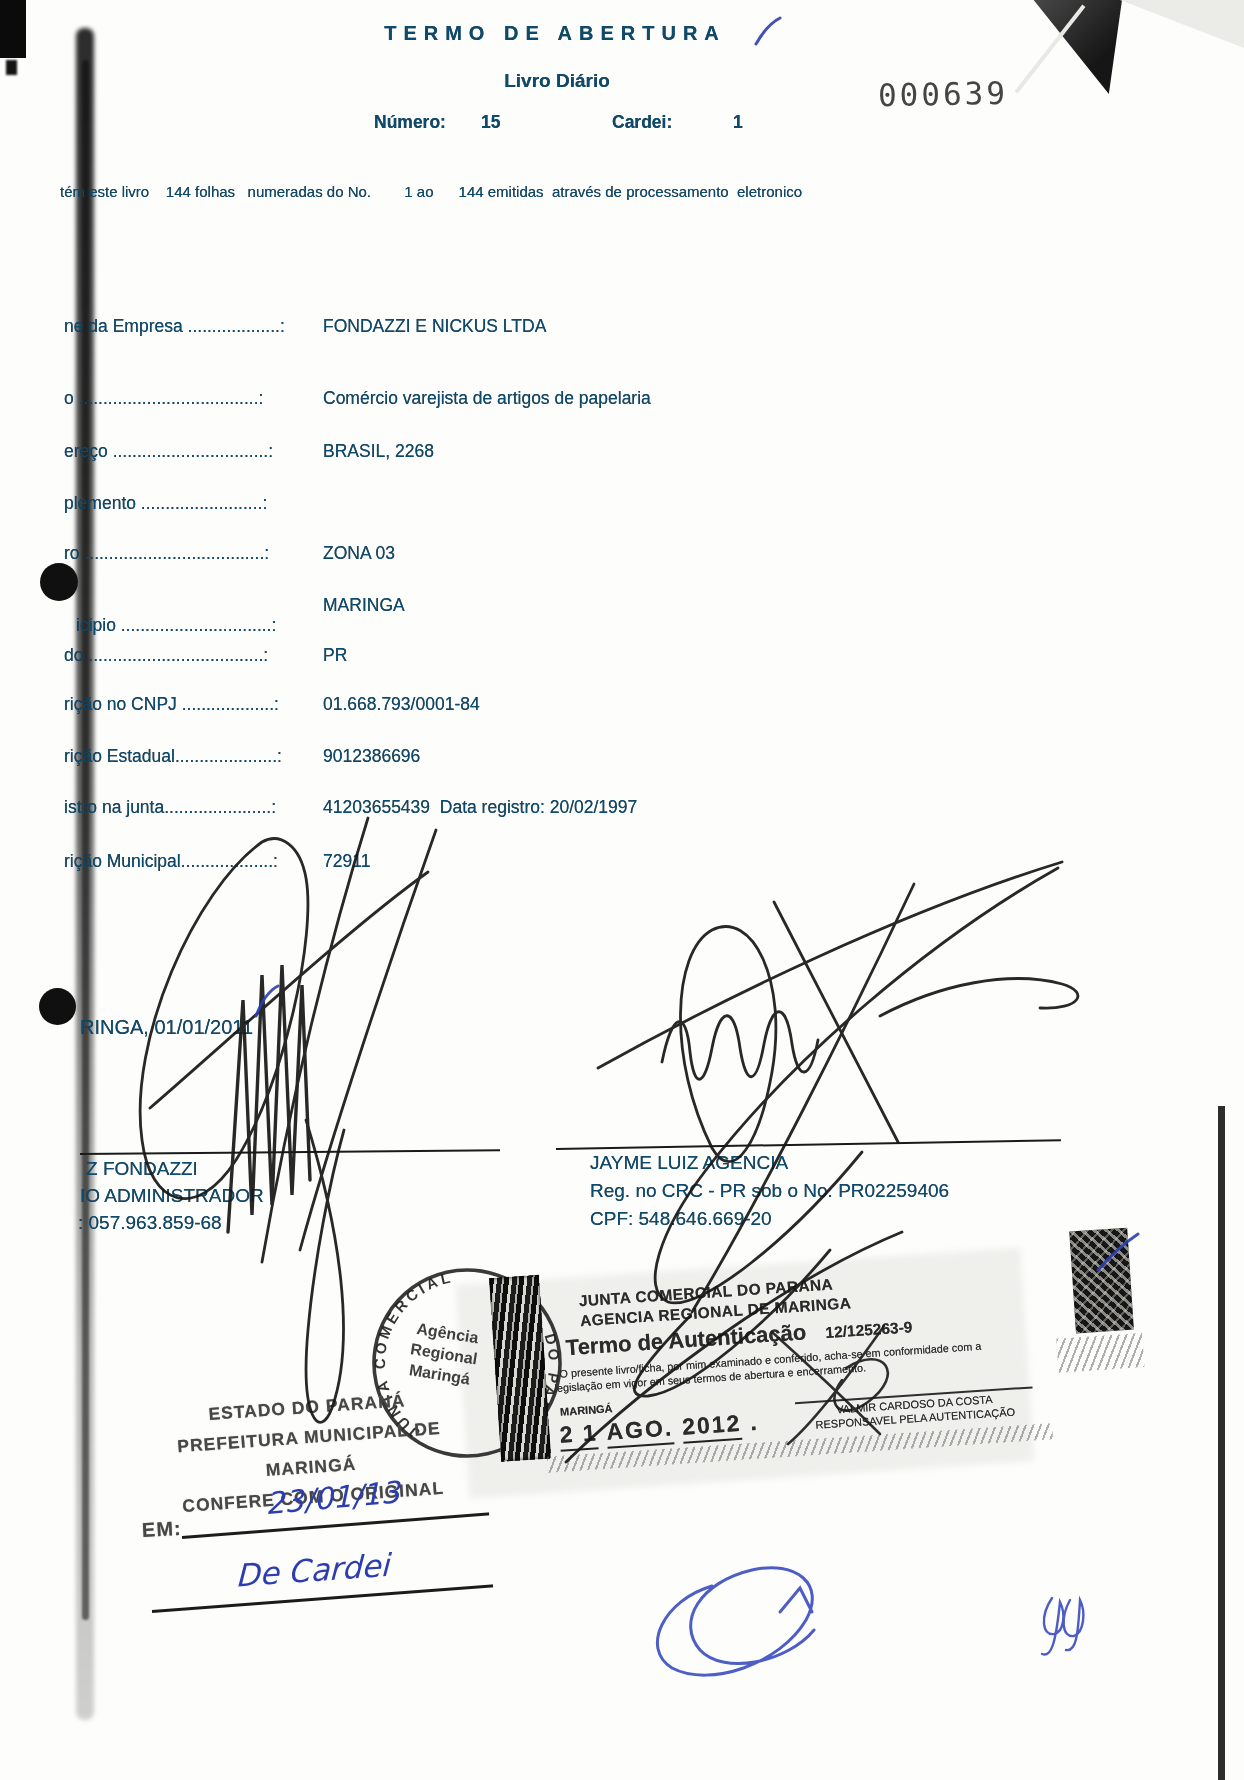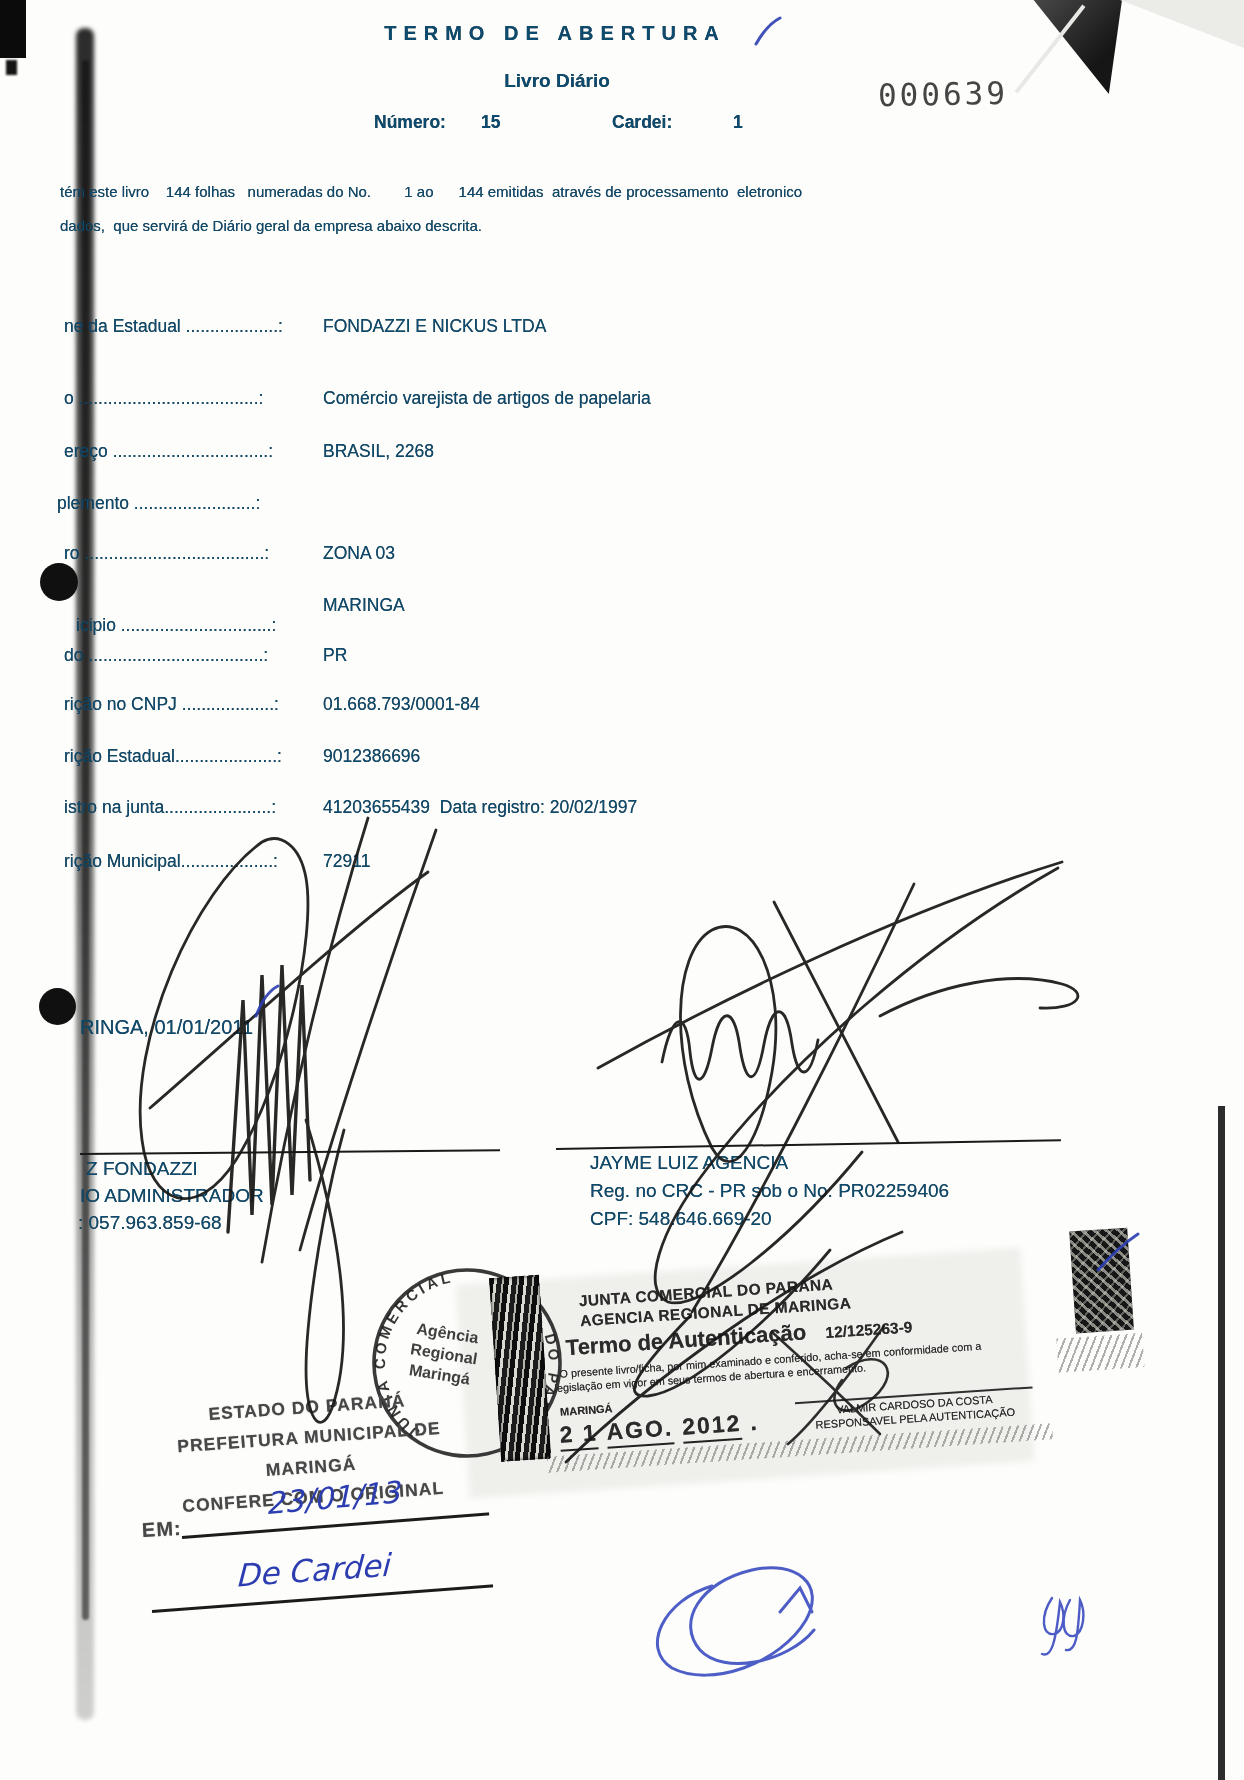--- a/index.html
+++ b/index.html
@@ -62,32 +62,31 @@
   <div class="abs subtitle doc-text" style="left:0;top:70px;width:1114px;text-align:center;">Livro Diário</div>
 
   <div class="abs hdr-b doc-text" style="left:374px;top:112px;">Número:</div>
   <div class="abs hdr-b doc-text" style="left:481px;top:112px;">15</div>
   <div class="abs hdr-b doc-text" style="left:612px;top:112px;">Cardei:</div>
   <div class="abs hdr-b doc-text" style="left:733px;top:112px;">1</div>
 
   <div class="abs stampno" style="left:878px;top:76px;">000639</div>
 
   <div class="abs body-txt doc-text pre" style="left:60px;top:183px;">tém este livro    144 folhas   numeradas do No.        1 ao      144 emitidas  através de processamento  eletronico</div>
-  <div class="abs body-txt doc-text pre" style="left:60px;top:217px;">dados,  que servirá de Diário geral da empresa abaixo descrita.</div>
-
-  <div class="abs fld-label doc-text" style="left:64px;top:316px;">ne da Estadual ...................:</div>
+
+  <div class="abs fld-label doc-text" style="left:64px;top:316px;">ne da Empresa ...................:</div>
   <div class="abs fld-value doc-text" style="left:323px;top:316px;">FONDAZZI E NICKUS LTDA</div>
 
   <div class="abs fld-label doc-text" style="left:64px;top:388px;">o .....................................:</div>
   <div class="abs fld-value doc-text" style="left:323px;top:388px;">Comércio varejista de artigos de papelaria</div>
 
   <div class="abs fld-label doc-text" style="left:64px;top:441px;">ereço ................................:</div>
   <div class="abs fld-value doc-text" style="left:323px;top:441px;">BRASIL, 2268</div>
 
-  <div class="abs fld-label doc-text" style="left:57px;top:493px;text-align:right;">plemento .........................:</div>
+  <div class="abs fld-label doc-text" style="left:64px;top:493px;text-align:right;">plemento .........................:</div>
   <div class="abs fld-value doc-text" style="left:323px;top:493px;"></div>
 
   <div class="abs fld-label doc-text" style="left:64px;top:543px;">ro .....................................:</div>
   <div class="abs fld-value doc-text" style="left:323px;top:543px;">ZONA 03</div>
 
   <div class="abs fld-label doc-text" style="left:76px;top:595px;margin-top:20px;">icipio ...............................:</div>
   <div class="abs fld-value doc-text" style="left:323px;top:595px;">MARINGA</div>
 
   <div class="abs fld-label doc-text" style="left:64px;top:645px;">do ....................................:</div>
   <div class="abs fld-value doc-text" style="left:323px;top:645px;">PR</div>

